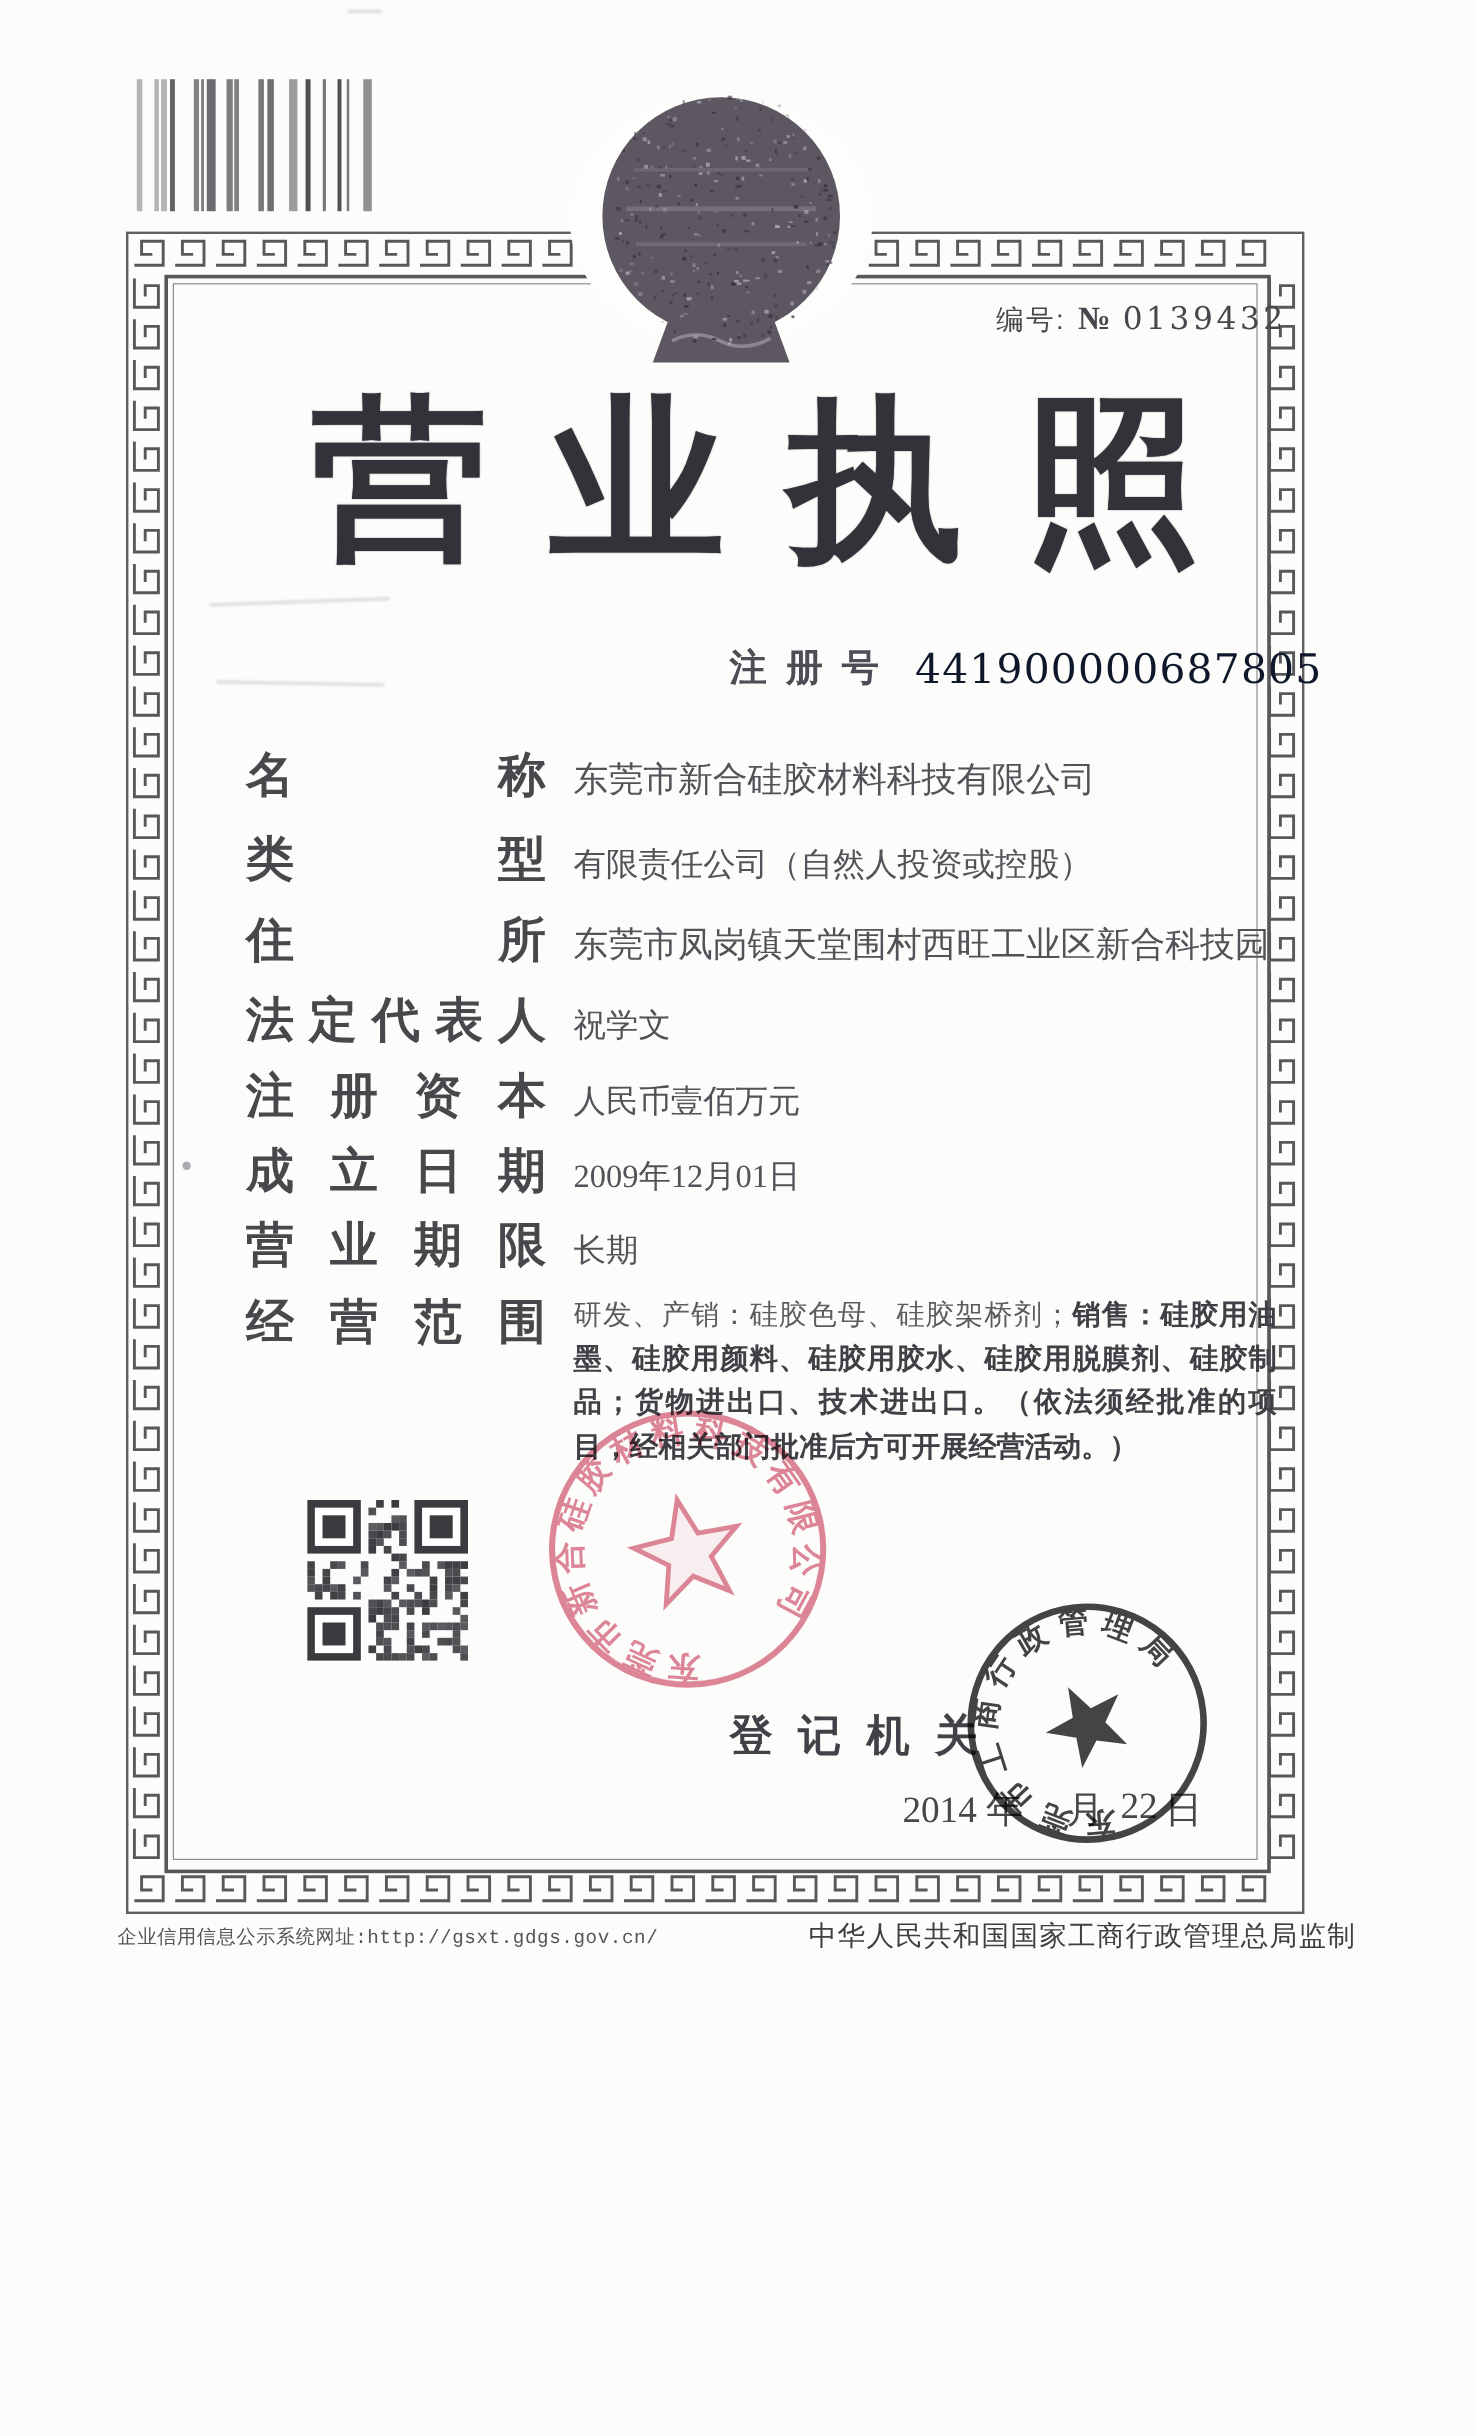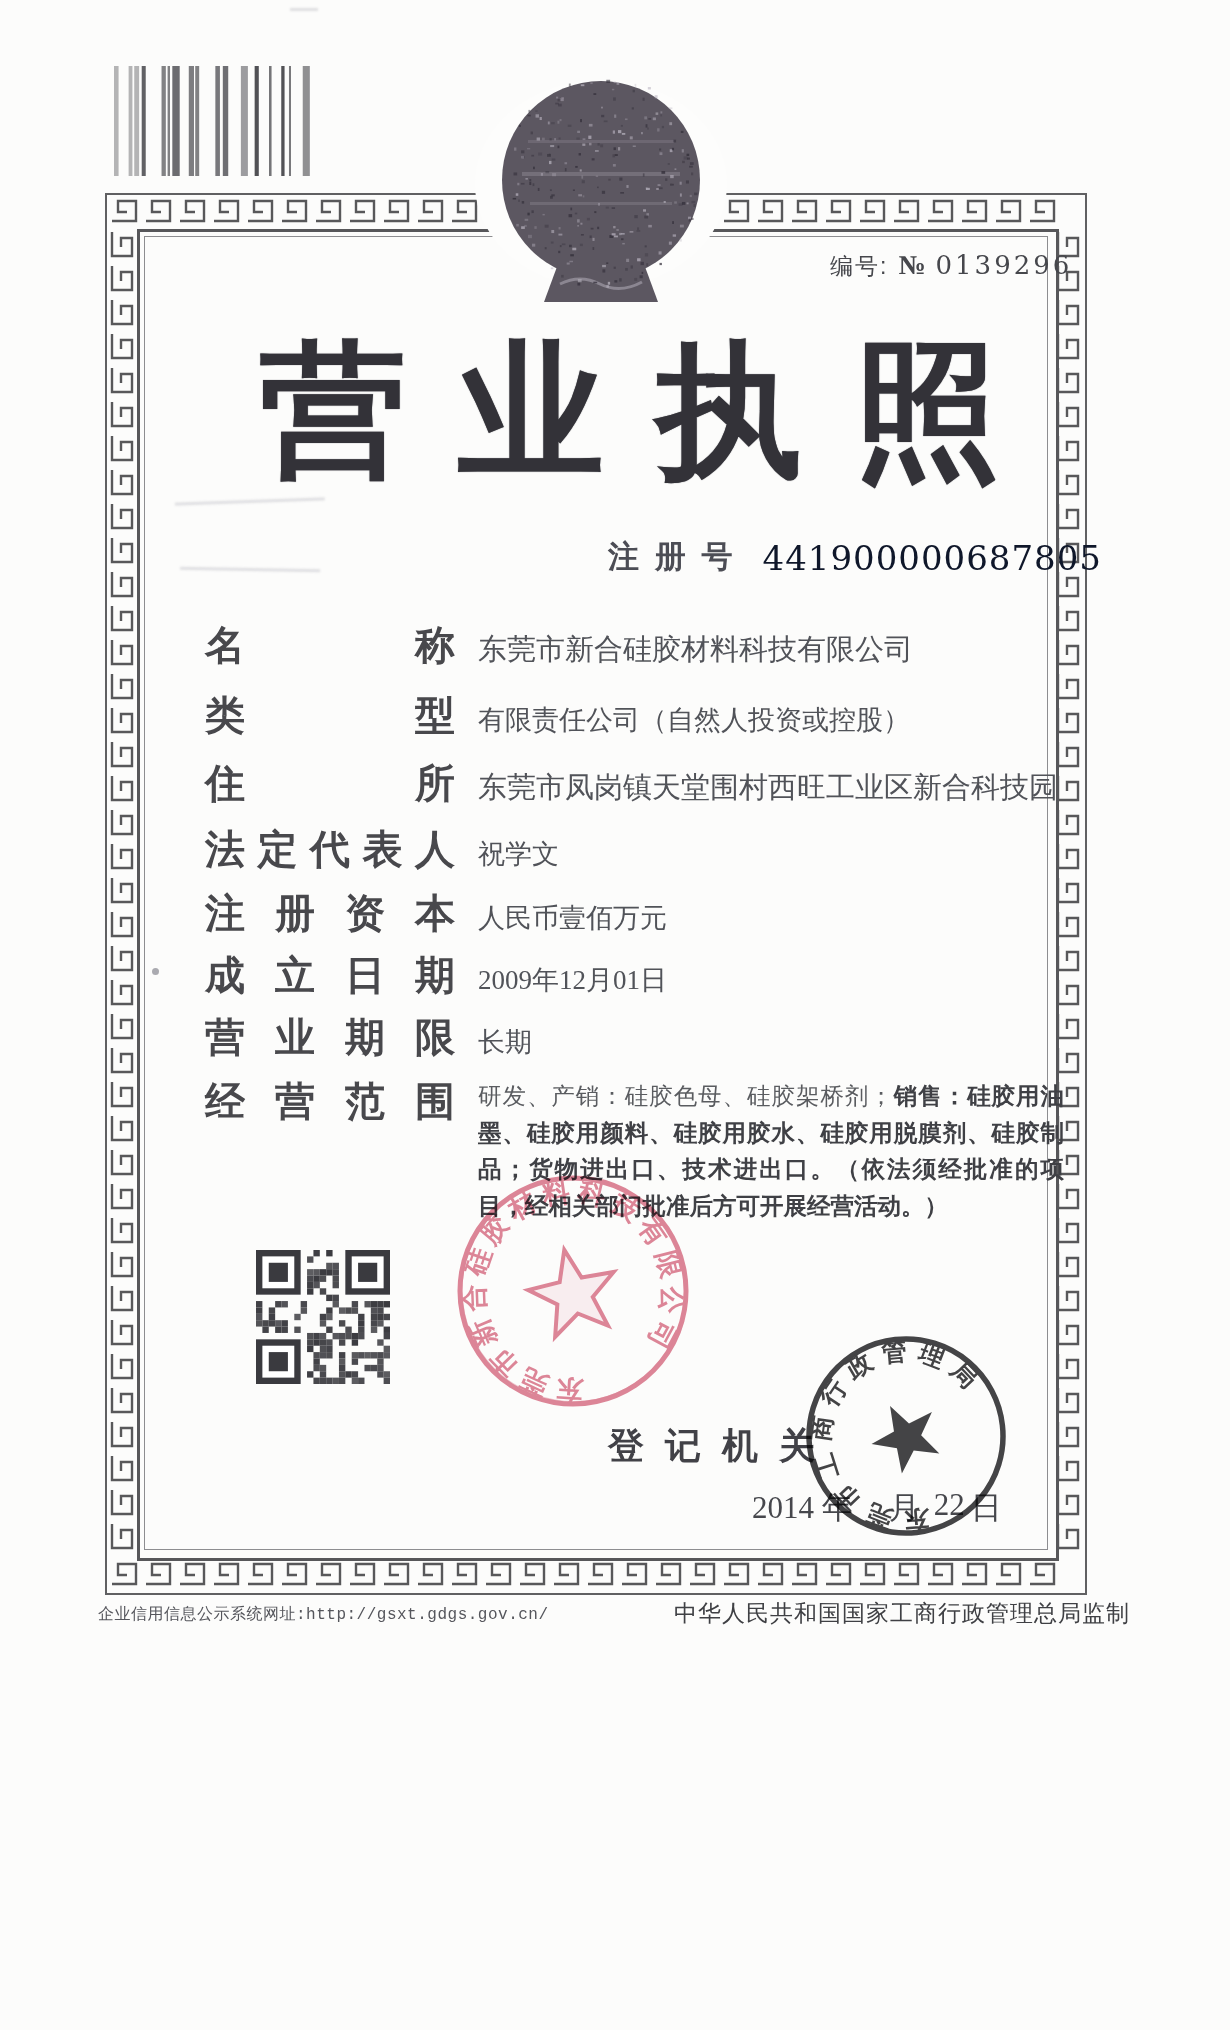--- a/index.html
+++ b/index.html
@@ -12,21 +12,21 @@
   .frame-inner{left:137px;top:229px;width:916px;height:1326px;border:3px solid #57575a;}
   .frame-inner2{left:144px;top:236px;width:902px;height:1312px;border:1px solid #8d8d90;}
   svg.meander{position:absolute;overflow:visible;}
   .v-strip{transform:rotate(90deg) translate(0,-30px);transform-origin:0 0;}
   
   .serial-row{left:830px;top:250px;display:flex;align-items:baseline;gap:10px;color:#46474c;}
   .serial-label{font-size:23px;letter-spacing:2px;font-family:"Liberation Sans",sans-serif;}
   .serial-symbol{font-size:27px;font-weight:bold;}
   .serial-number{font-size:26px;letter-spacing:3px;font-family:"DejaVu Serif",serif;}
   .page-title{left:176px;top:322px;width:960px;text-align:center;font-size:146px;line-height:178px;
-      font-weight:900;letter-spacing:52px;color:#333238;font-family:Liberation Sans, sans-serif;
+      font-weight:900;letter-spacing:52px;color:#333238;font-family:Liberation Mono, monospace;
       text-shadow:0 0 1px #4a4a50;}
   .reg-row{left:608px;top:536px;display:flex;align-items:flex-end;gap:26px;}
   .reg-label{font-size:31px;font-weight:600;color:#4c4d55;letter-spacing:4px;}
   .reg-number{font-size:34px;color:#0f172a;letter-spacing:1px;font-family:"DejaVu Serif",serif;}
   
   .row{left:205px;display:flex;align-items:baseline;}
   .flabel{width:250px;font-size:40px;font-weight:600;color:#48484c;flex:none;}
   .jrow{display:flex;justify-content:space-between;}
   .fvalue{margin-left:23px;font-size:27px;color:#515359;white-space:nowrap;}
   .fvalue.big{font-size:29px;}
@@ -359,21 +359,21 @@
         <rect x="189.48265603742828" y="210.87953280611993" width="2.4169831279744316" height="2.2398053649998295" fill="#2f2b36" opacity="0.7161955239559503"></rect>
         <rect x="164.21085438639358" y="225.9523428619488" width="2.964258766809599" height="2.8985518462483544" fill="#2f2b36" opacity="0.29329431058992367"></rect>
         <rect x="42.66187147801236" y="145.91179439605426" width="3.4369956025094703" height="1.5860067845257029" fill="#2f2b36" opacity="0.7369602026822791"></rect>
         <rect x="131.86860040524334" y="138.7609094109828" width="3.210627023135604" height="3.076230431383583" fill="#2f2b36" opacity="0.5793664605959162"></rect>
       </g>
   </svg>
 
   <div class="abs serial-row">
     <span class="serial-label">编号:</span>
     <span class="serial-symbol">№</span>
-    <span class="serial-number">0139296</span>
+    <span class="serial-number">0139432</span>
   </div>
 
   <div class="abs page-title">营业执照</div>
 
   <div class="abs reg-row">
     <span class="reg-label">注 册 号</span>
     <span class="reg-number">441900000687805</span>
   </div>
 
   <div class="abs row" style="top:618px;">

